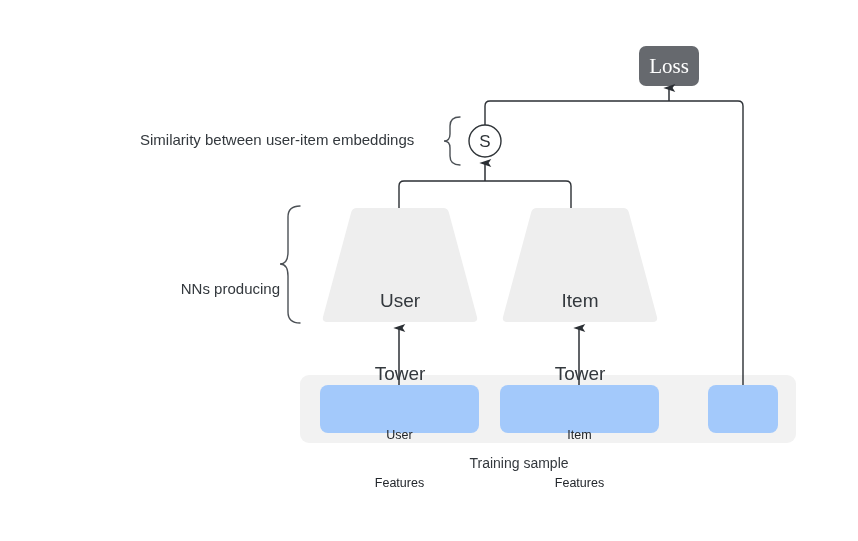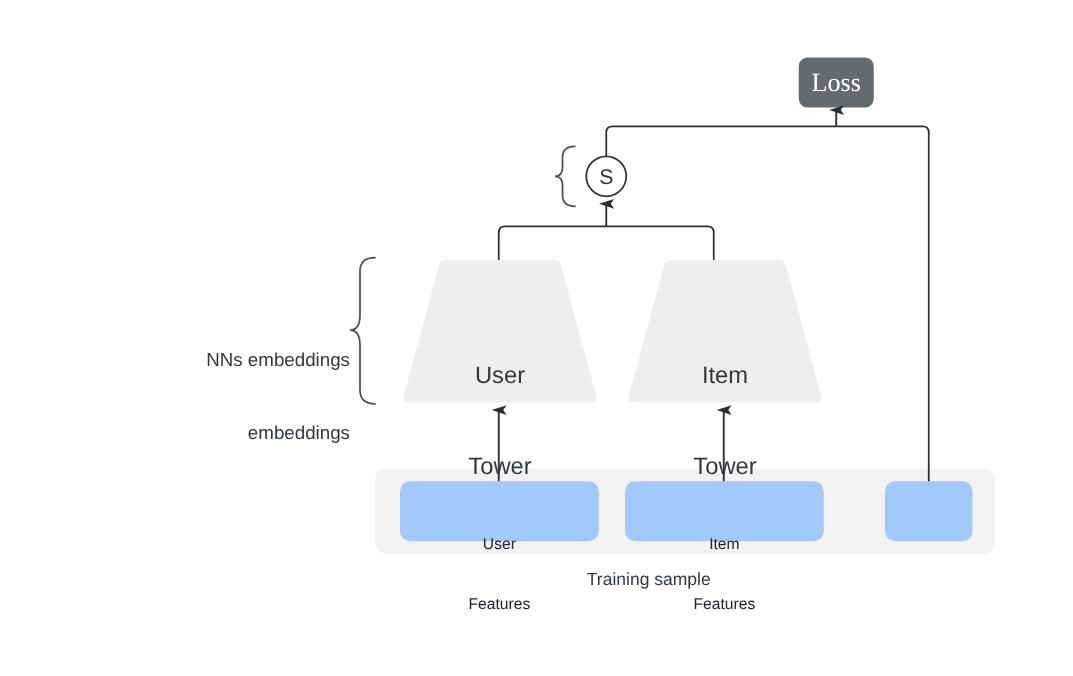--- a/index.html
+++ b/index.html
@@ -123,24 +123,24 @@
     <path d="M 743,385 L 743,106 Q 743,101 738,101 L 669,101" fill="none" stroke="#2b2f34" stroke-width="1.4"></path>
     <line x1="669" y1="101" x2="669" y2="88" stroke="#2b2f34" stroke-width="1.5" marker-end="url(#arrowhead)"></line>
 
     <path d="M 460,117 Q 450,117 450,126 L 450,134 Q 450,141 444,141
              Q 450,141 450,148 L 450,156 Q 450,165 460,165" fill="none" stroke="#4c5156" stroke-width="1.4" stroke-linecap="round"></path>
 
     <path d="M 300,206 Q 288,206 288,217 L 288,252 Q 288,264 280,264
              Q 288,264 288,276 L 288,312 Q 288,323 300,323" fill="none" stroke="#4c5156" stroke-width="1.4" stroke-linecap="round"></path>
   </svg>
 
+  <div class="txt label-similarity">Similarity between user-item embeddings</div>
 
   <div class="txt label-nns">
-    <div>NNs embeddings</div>
-    <div>embeddings</div>
+    <div>NNs producing</div>
   </div>
 
   <div class="txt loss-text">Loss</div>
 
   <div class="txt s-text">S</div>
 
   <div class="txt tower-text tower-user-text">
     <div>User</div>
     <div>Tower</div>
   </div>

